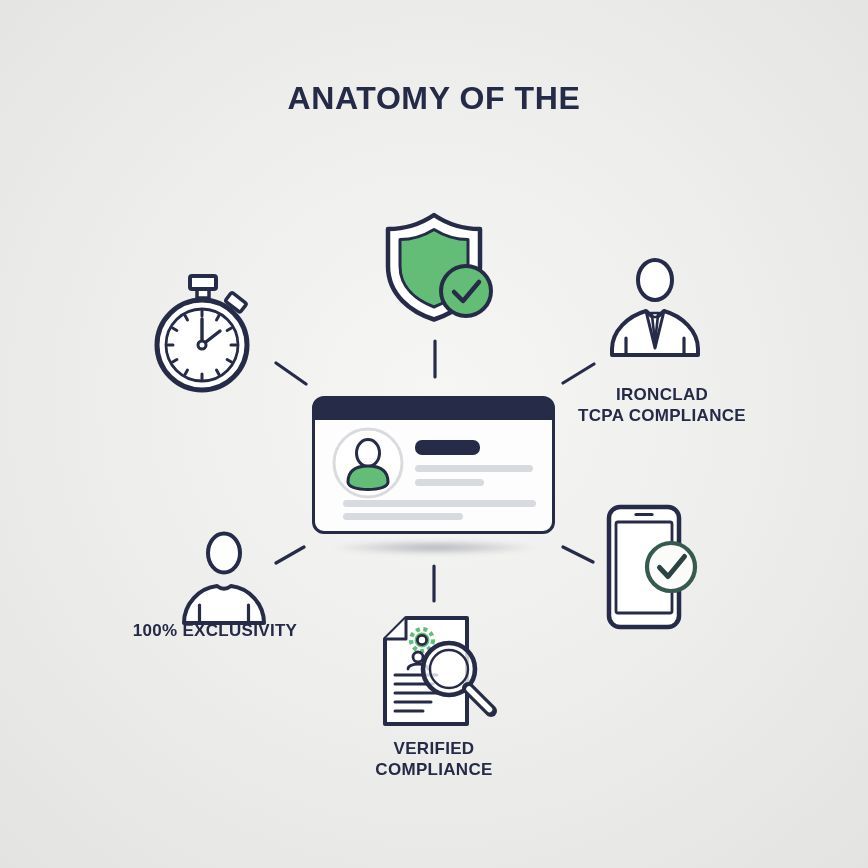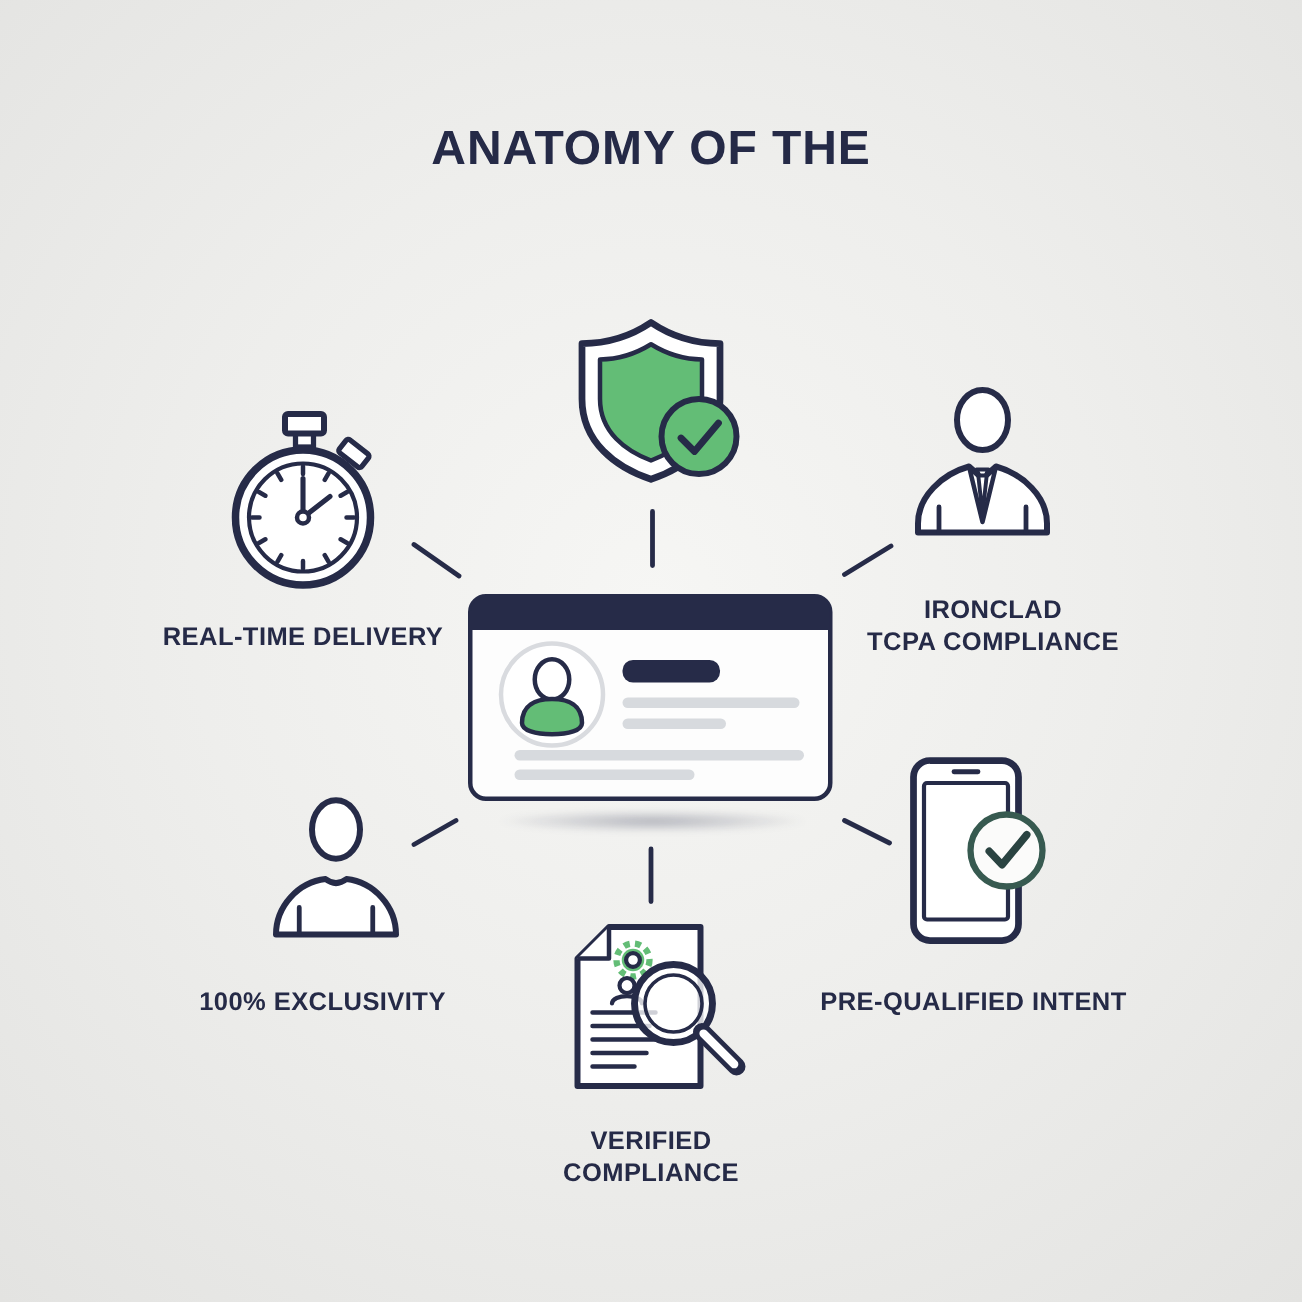--- a/index.html
+++ b/index.html
@@ -15,21 +15,21 @@
   .title{
     position:absolute;top:80px;left:0;width:868px;
     text-align:center;color:#252a47;font-weight:bold;
     font-size:32px;line-height:37px;letter-spacing:.6px;
   }
   .connectors{position:absolute;left:0;top:0;}
   .icon-wrap{position:absolute;}
   .label{
     position:absolute;transform:translateX(-50%);
     color:#252a47;font-weight:bold;font-size:17px;line-height:21px;
-    letter-spacing:.3px;text-align:center;white-space:pre-line;margin-top:12px;
+    letter-spacing:.3px;text-align:center;white-space:pre-line;
   }
   .card{
     position:absolute;left:312px;top:396px;width:243px;height:138px;
     background:#fdfdfd;border:3px solid #262b48;border-radius:12px;
     box-sizing:border-box;
   }
   .card-header{
     position:absolute;left:-1px;top:-1px;width:239px;height:22px;
     background:#262b48;border-radius:9px 9px 0 0;
   }
@@ -143,21 +143,19 @@
       <path d="M19 58 C19 46 28 42 39 42 C50 42 59 46 59 58 C59 63 50 65.5 39 65.5 C28 65.5 19 63 19 58 Z" fill="#63bd76" stroke="#262b48" stroke-width="3" stroke-linejoin="round"></path>
     </svg>
     <div class="bar bar-navy name-bar"></div>
     <div class="bar bar-gray bar1"></div>
     <div class="bar bar-gray bar2"></div>
     <div class="bar bar-gray bar3"></div>
     <div class="bar bar-gray bar4"></div>
   </div>
   <div class="card-shadow"></div>
 
-  <div class="label" style="left:202px;top:402px;">REAL-TIME DELIVERY</div>
   <div class="label" style="left:662px;top:384px;">IRONCLAD
 TCPA COMPLIANCE</div>
-  <div class="label" style="left:215px;top:645px;">100% EXCLUSIVITY</div>
+  <div class="label" style="left:215px;top:620px;">100% EXCLUSIVITY</div>
   <div class="label" style="left:434px;top:738px;">VERIFIED
 COMPLIANCE</div>
-  <div class="label" style="left:649px;top:645px;">PRE-QUALIFIED INTENT</div>
 
 </div>
 
 </body></html>

